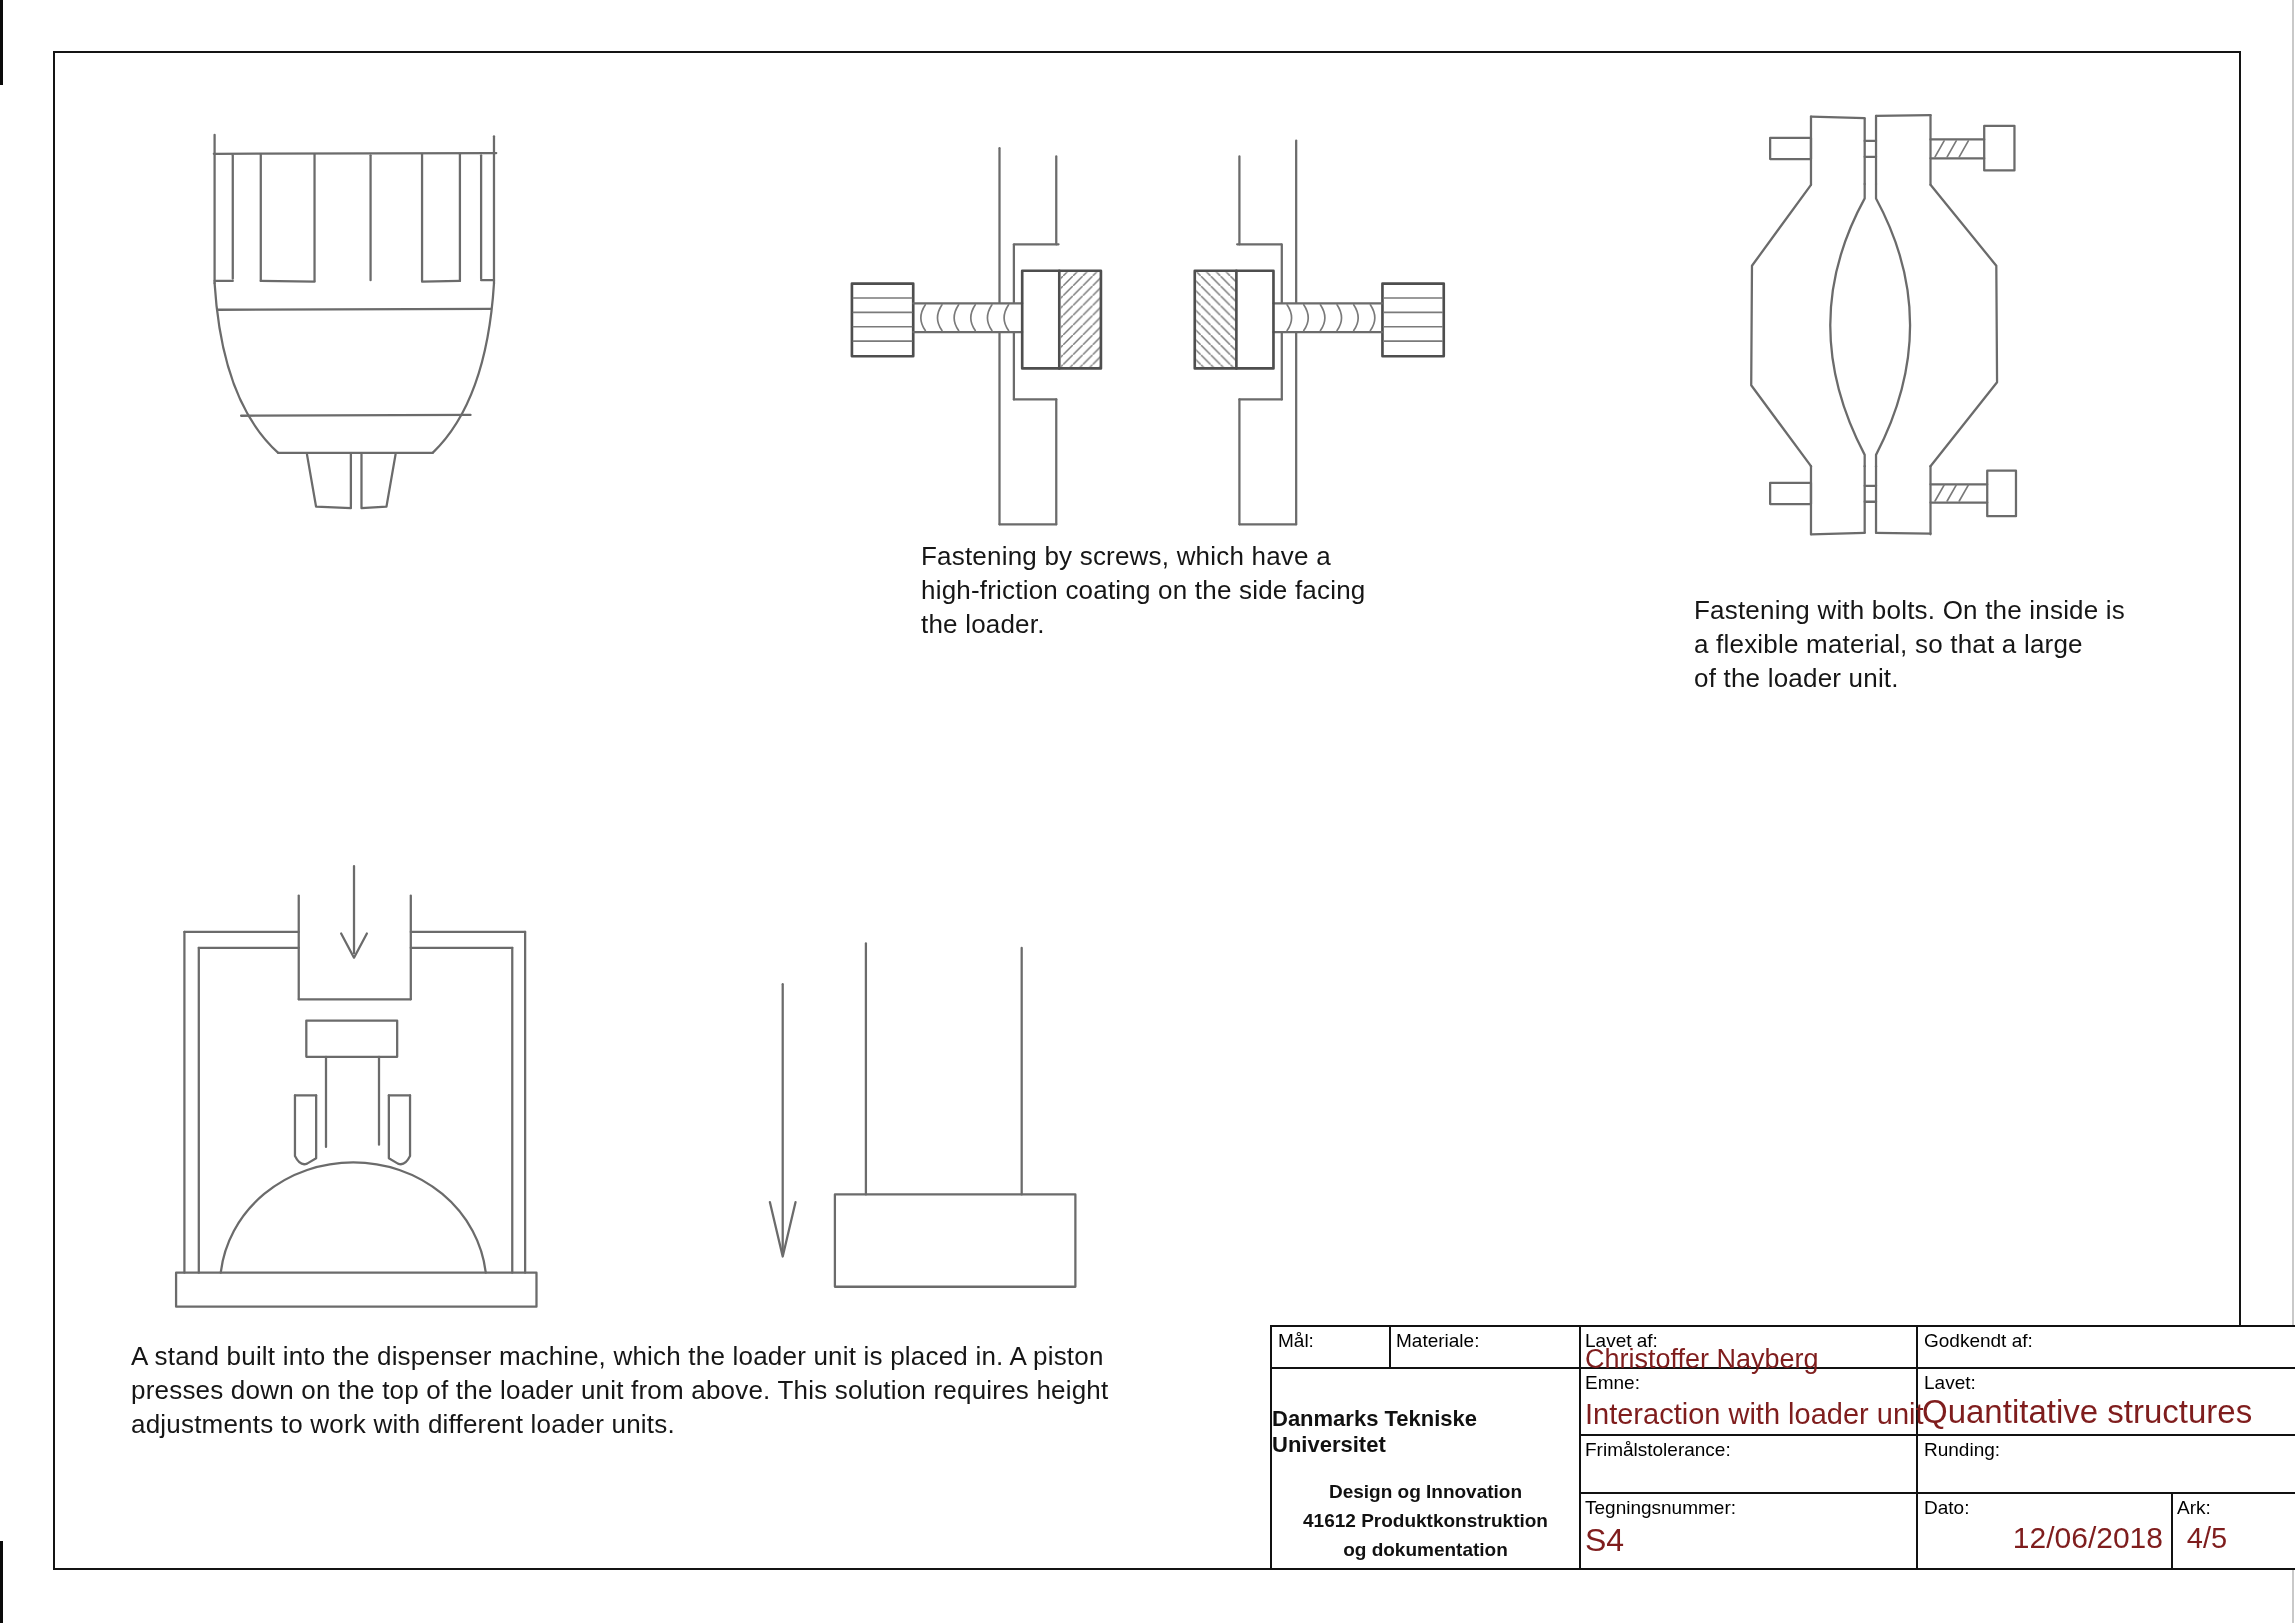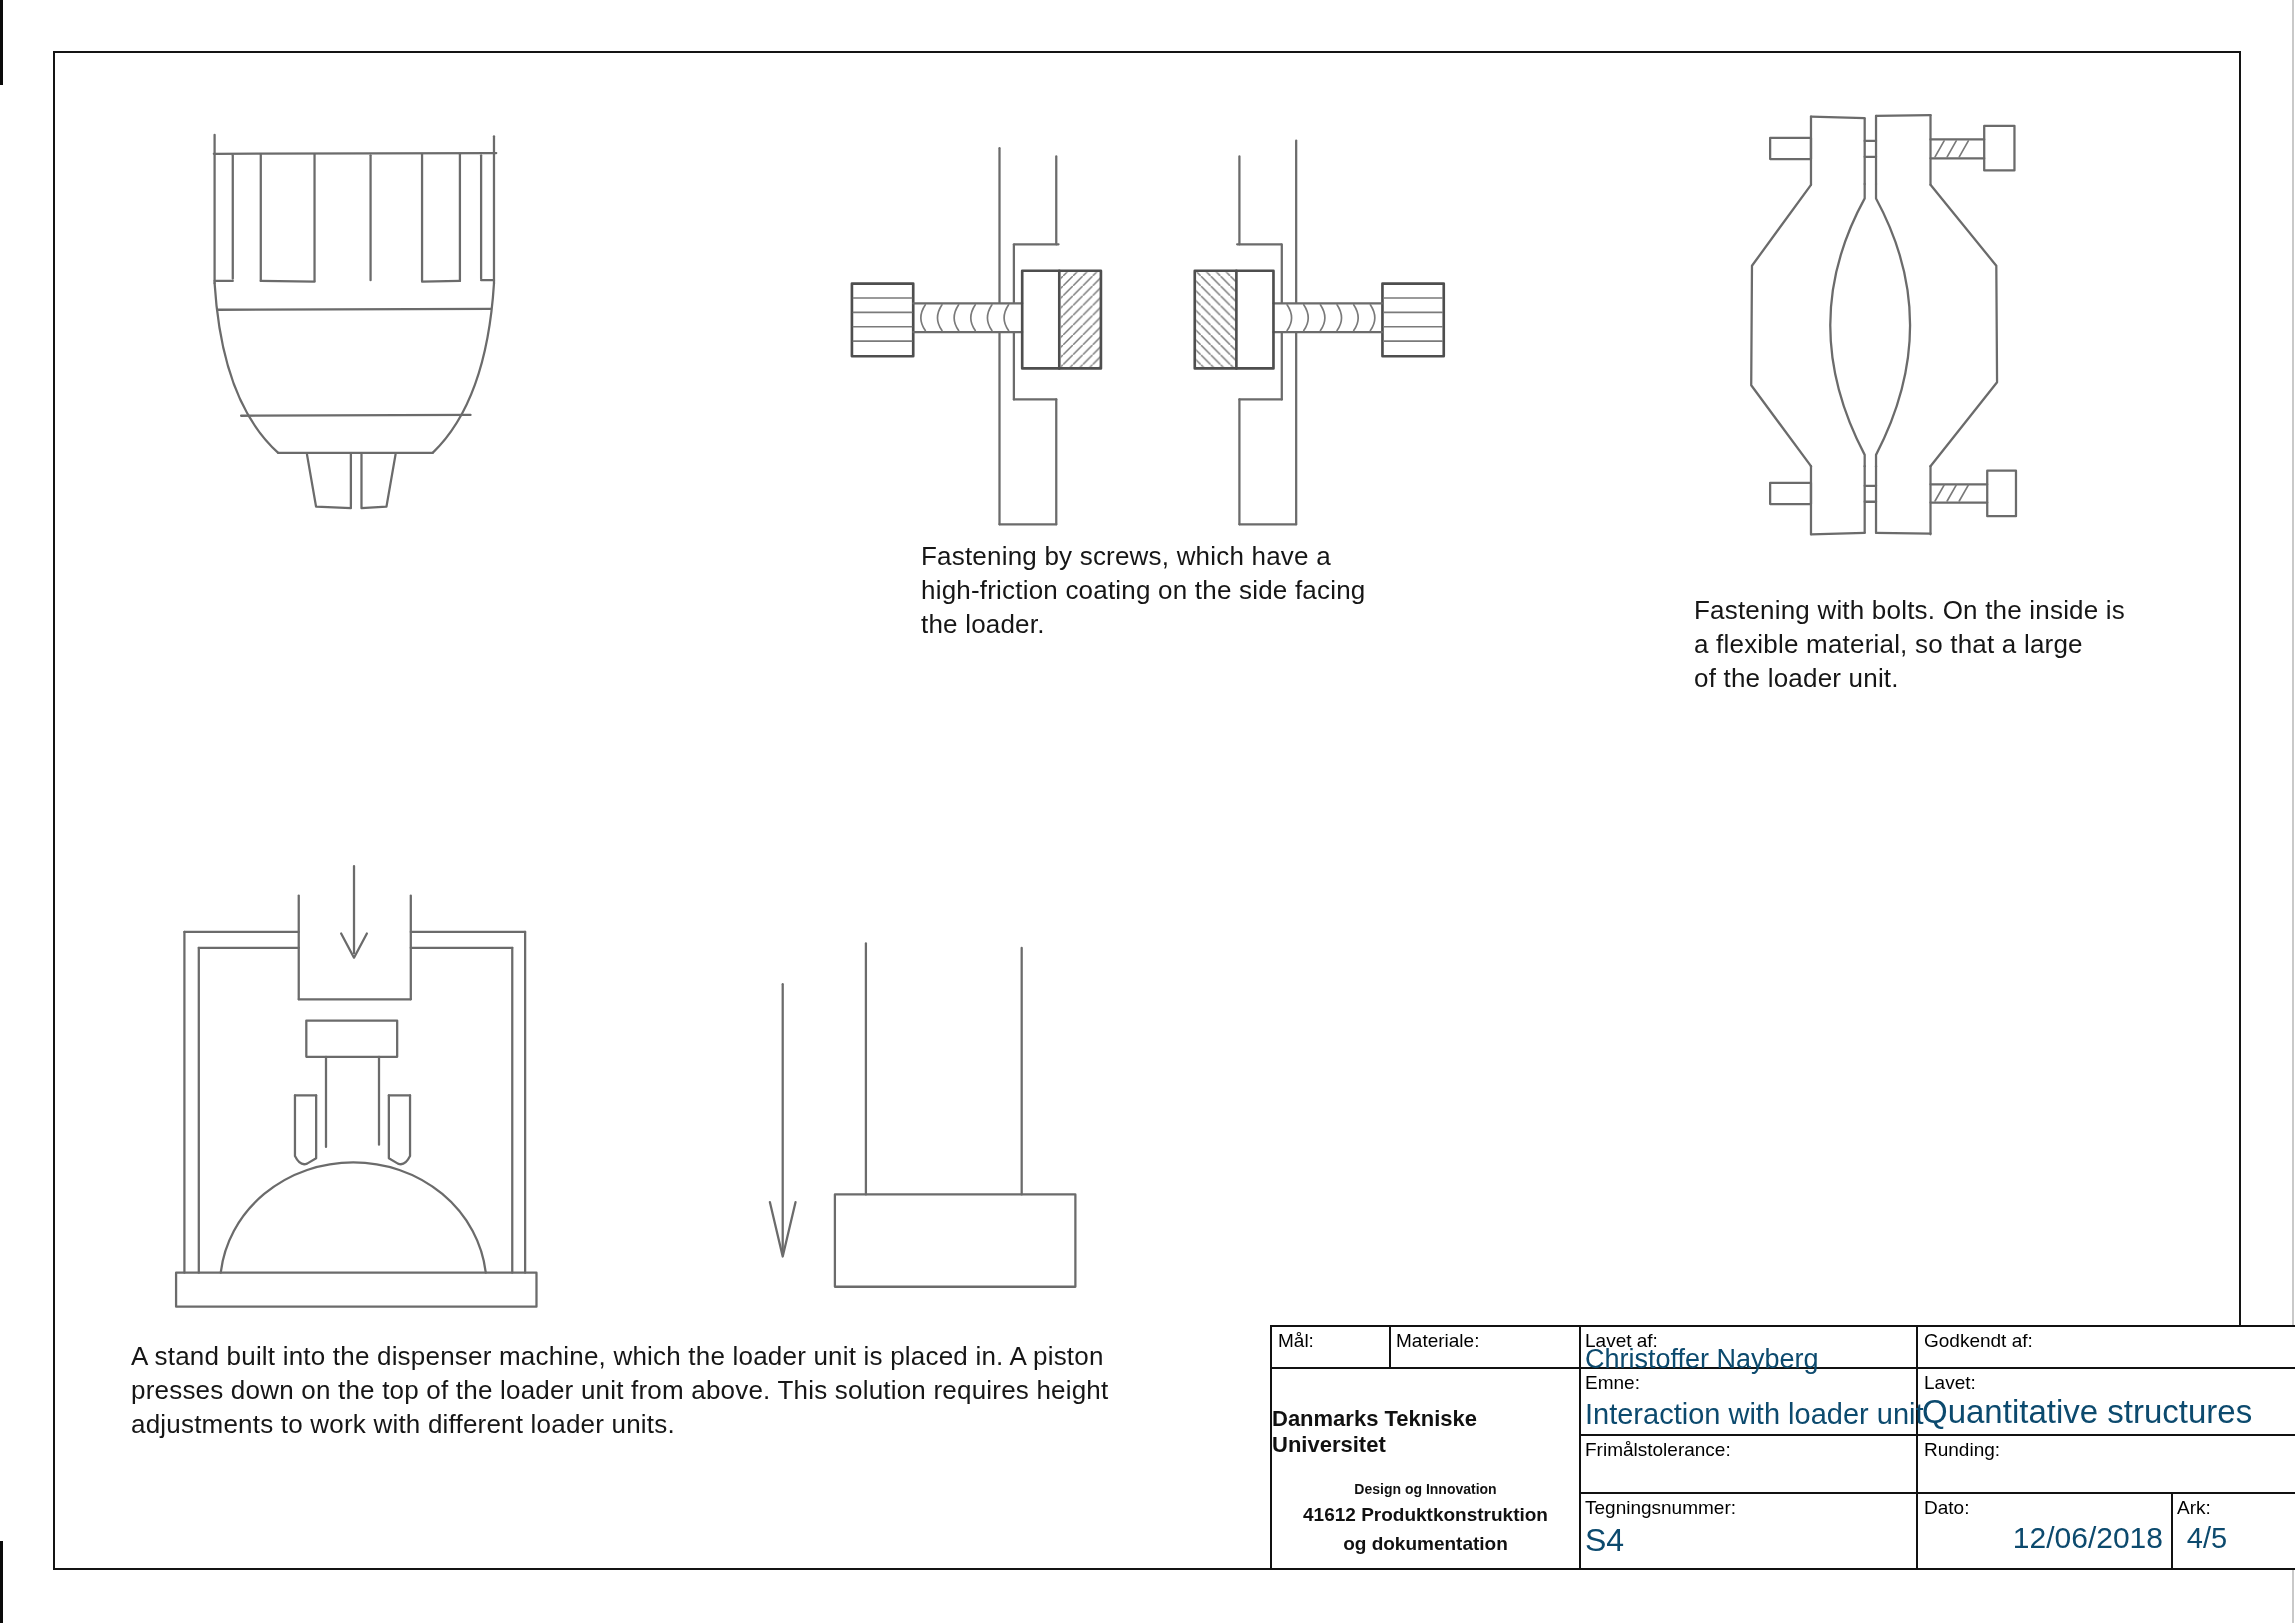--- a/index.html
+++ b/index.html
@@ -18,25 +18,25 @@
   
   svg.sketch { position:absolute; overflow:visible; }
   .sk  { stroke:#6b6b6b; stroke-width:3;   fill:none; stroke-linecap:round; stroke-linejoin:round; }
   .skd { stroke:#4e4e4e; stroke-width:3.5; fill:none; stroke-linecap:round; stroke-linejoin:round; }
   .skt { stroke:#7a7a7a; stroke-width:2.2; fill:none; stroke-linecap:round; }
   
   .tb { position:absolute; left:1270px; top:1325px; width:1044px; height:245px;
         border:2.3px solid #111; box-sizing:border-box; background:#fff; }
   .tb .vl, .tb .hl { position:absolute; background:#111; }
   .tb .lbl { position:absolute; font-size:19px; color:#000; white-space:nowrap; }
-  .tb .val { position:absolute; color:#0c4a6e; white-space:nowrap; }
+  .tb .val { position:absolute; color:#7f1d1d; white-space:nowrap; }
   .dtu { position:absolute; left:0; top:40px; width:307px; height:203px;
          display:flex; flex-direction:column; align-items:center;font-weight:bold; }
   .dtu .l1 { margin-top:39px; font-size:22px; }
-  .dtu .l2 { margin-top:23px; font-size:14px; }
+  .dtu .l2 { margin-top:23px; font-size:19px; }
   .dtu .l3, .dtu .l4 { margin-top:6.8px; font-size:19px; }
 </style>
 </head>
 <body>
 
 <div id="canvas">
 
   <div class="edge-bar" style="left:0;top:0;width:3px;height:85px;"></div>
   <div class="edge-bar" style="left:0;top:1541px;width:3px;height:82px;"></div>
   <div class="edge-faint" style="left:2292px;top:0;width:1.5px;height:1623px;"></div>

